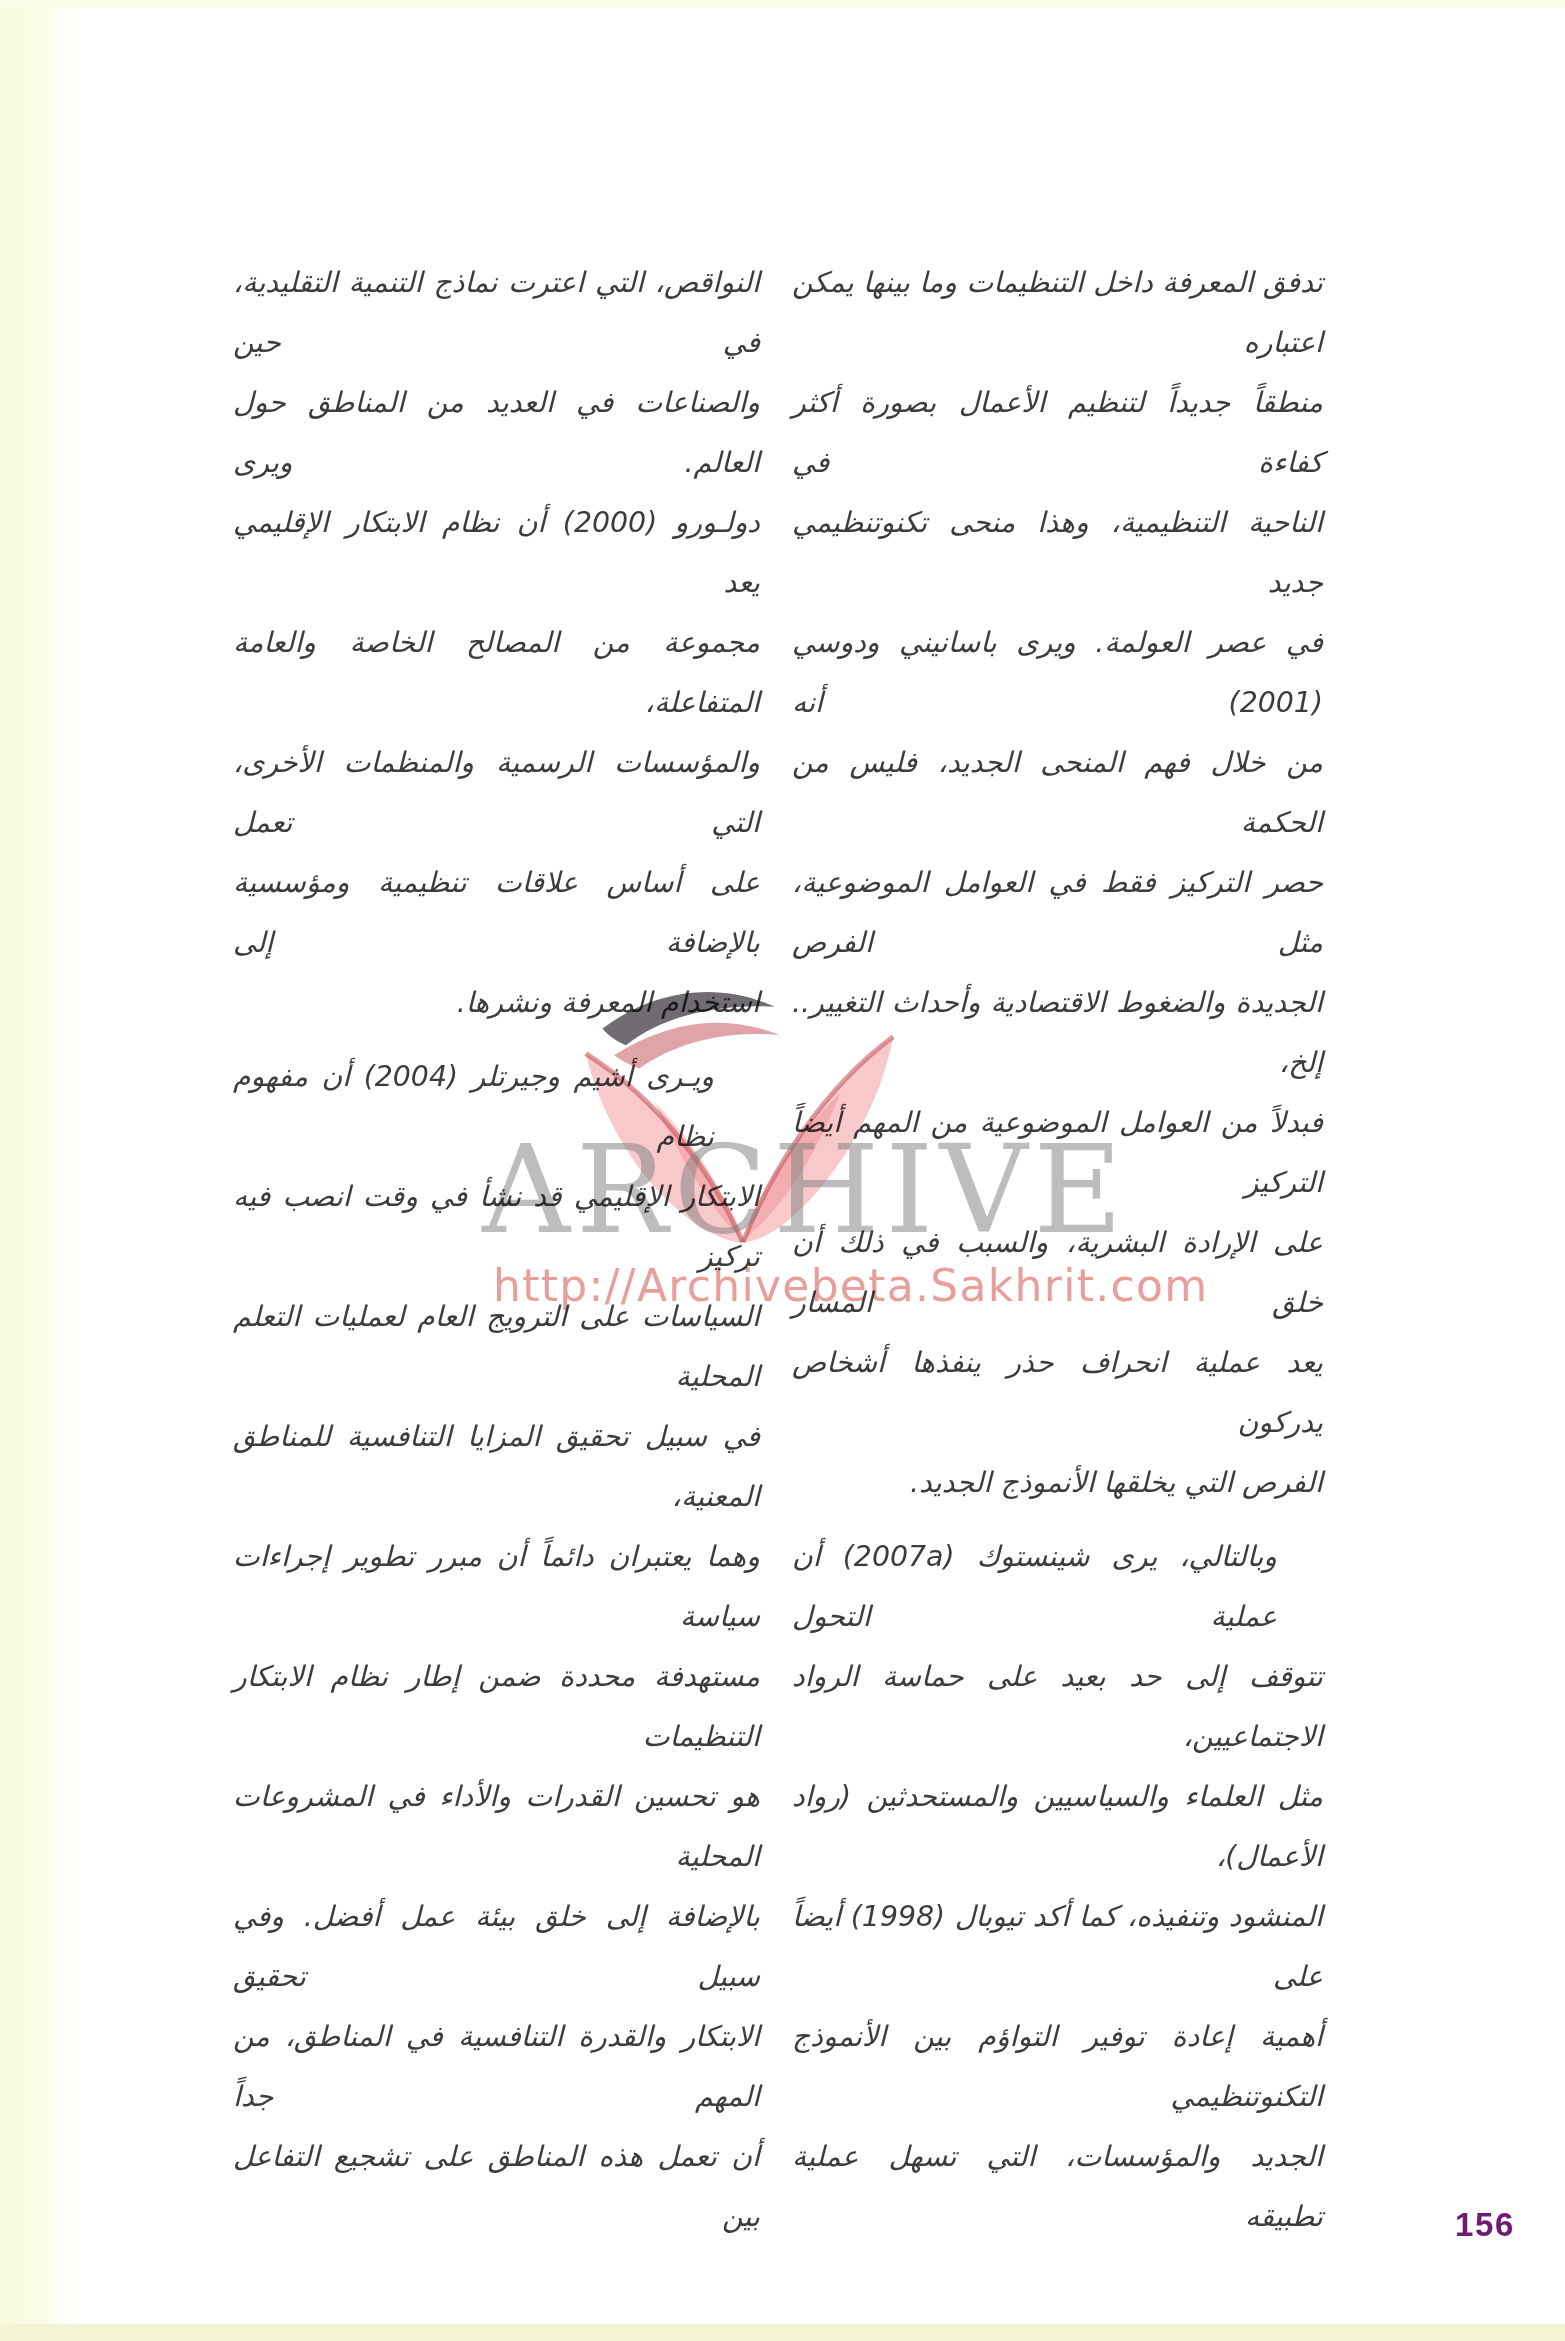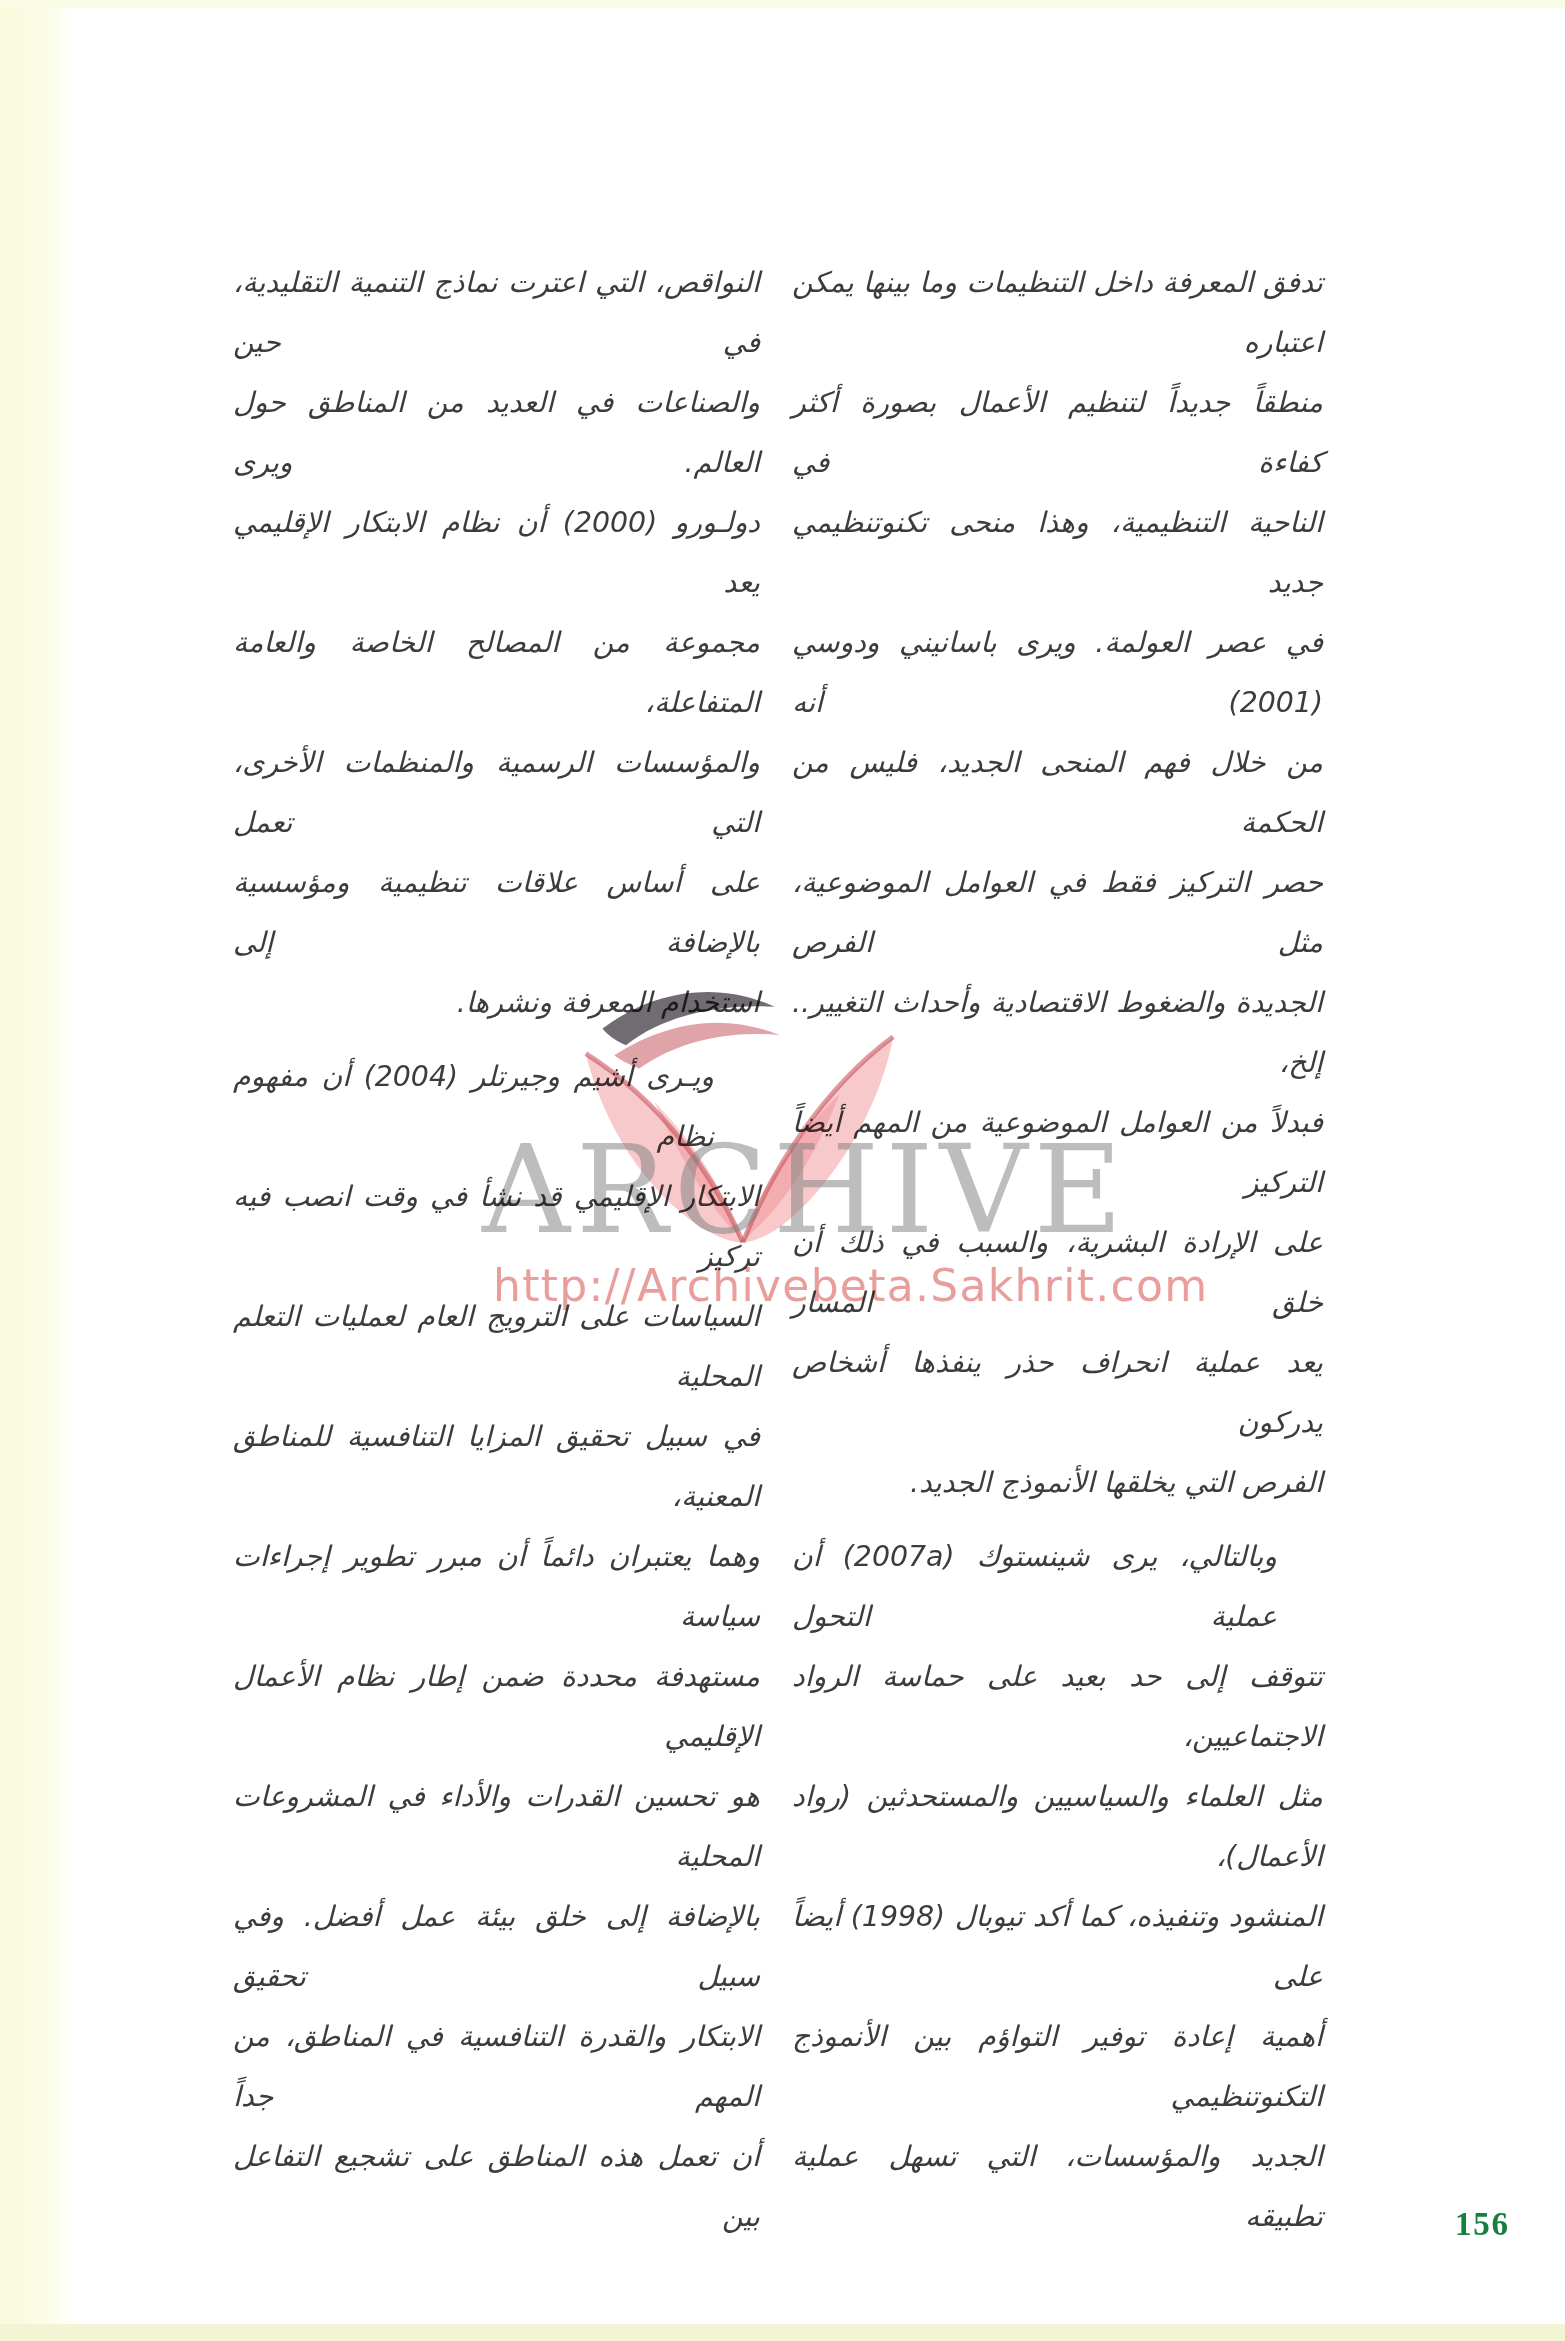--- a/index.html
+++ b/index.html
@@ -55,24 +55,24 @@
   }
   .wm-url {
     position: absolute; left: 493px; top: 1260px;
     font-family: "DejaVu Sans", sans-serif;
     font-size: 44px; letter-spacing: 1.3px;
     color: rgba(226, 134, 130, 0.8);
     white-space: nowrap;
   }
   .page-number {
     position: absolute; left: 1455px; top: 2206px;
-    font-family: Liberation Serif, serif;
+    font-family: Liberation Sans, sans-serif;
     font-size: 33px; font-weight: bold;
     letter-spacing: 1.7px;
-    color: #15803d;
+    color: #701a75;
     z-index: 3;
   }
 </style>
 </head>
 <body>
 
 <div class="edge-left"></div>
 <div class="edge-top"></div>
 <div class="edge-bottom"></div>
 
@@ -108,21 +108,21 @@
       <div class="line">والمؤسسات الرسمية والمنظمات الأخرى، التي تعمل</div>
       <div class="line">على أساس علاقات تنظيمية ومؤسسية بالإضافة إلى</div>
       <div class="line last">استخدام المعرفة ونشرها.</div>
     </div>
     <div class="para indent">
       <div class="line first">ويـرى أشيم وجيرتلر (2004) أن مفهوم نظام</div>
       <div class="line">الابتكار الإقليمي قد نشأ في وقت انصب فيه تركيز</div>
       <div class="line">السياسات على الترويج العام لعمليات التعلم المحلية</div>
       <div class="line">في سبيل تحقيق المزايا التنافسية للمناطق المعنية،</div>
       <div class="line">وهما يعتبران دائماً أن مبرر تطوير إجراءات سياسة</div>
-      <div class="line">مستهدفة محددة ضمن إطار نظام الأعمال الإقليمي</div>
+      <div class="line">مستهدفة محددة ضمن إطار نظام الابتكار التنظيمات</div>
       <div class="line">هو تحسين القدرات والأداء في المشروعات المحلية</div>
       <div class="line">بالإضافة إلى خلق بيئة عمل أفضل. وفي سبيل تحقيق</div>
       <div class="line">الابتكار والقدرة التنافسية في المناطق، من المهم جداً</div>
       <div class="line">أن تعمل هذه المناطق على تشجيع التفاعل بين</div>
     </div>
   </div>
 
 <div class="watermark">
   <svg class="wm-logo" viewBox="0 0 432 334" xmlns="http://www.w3.org/2000/svg">
 

